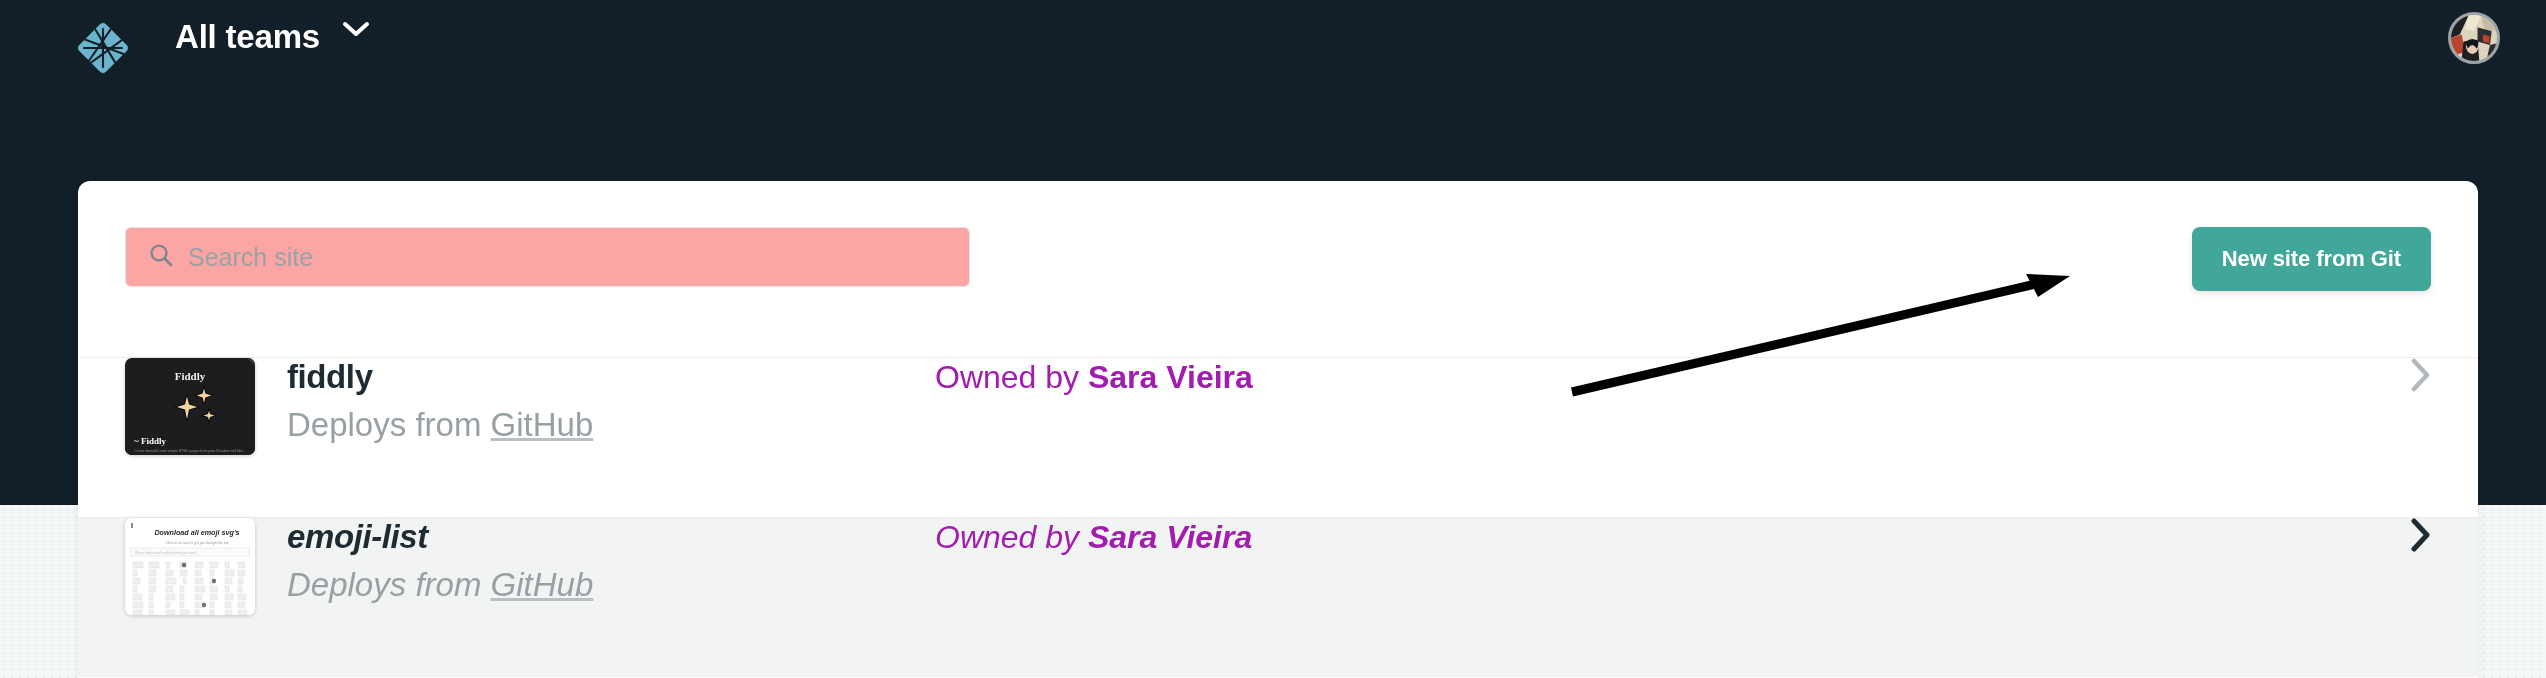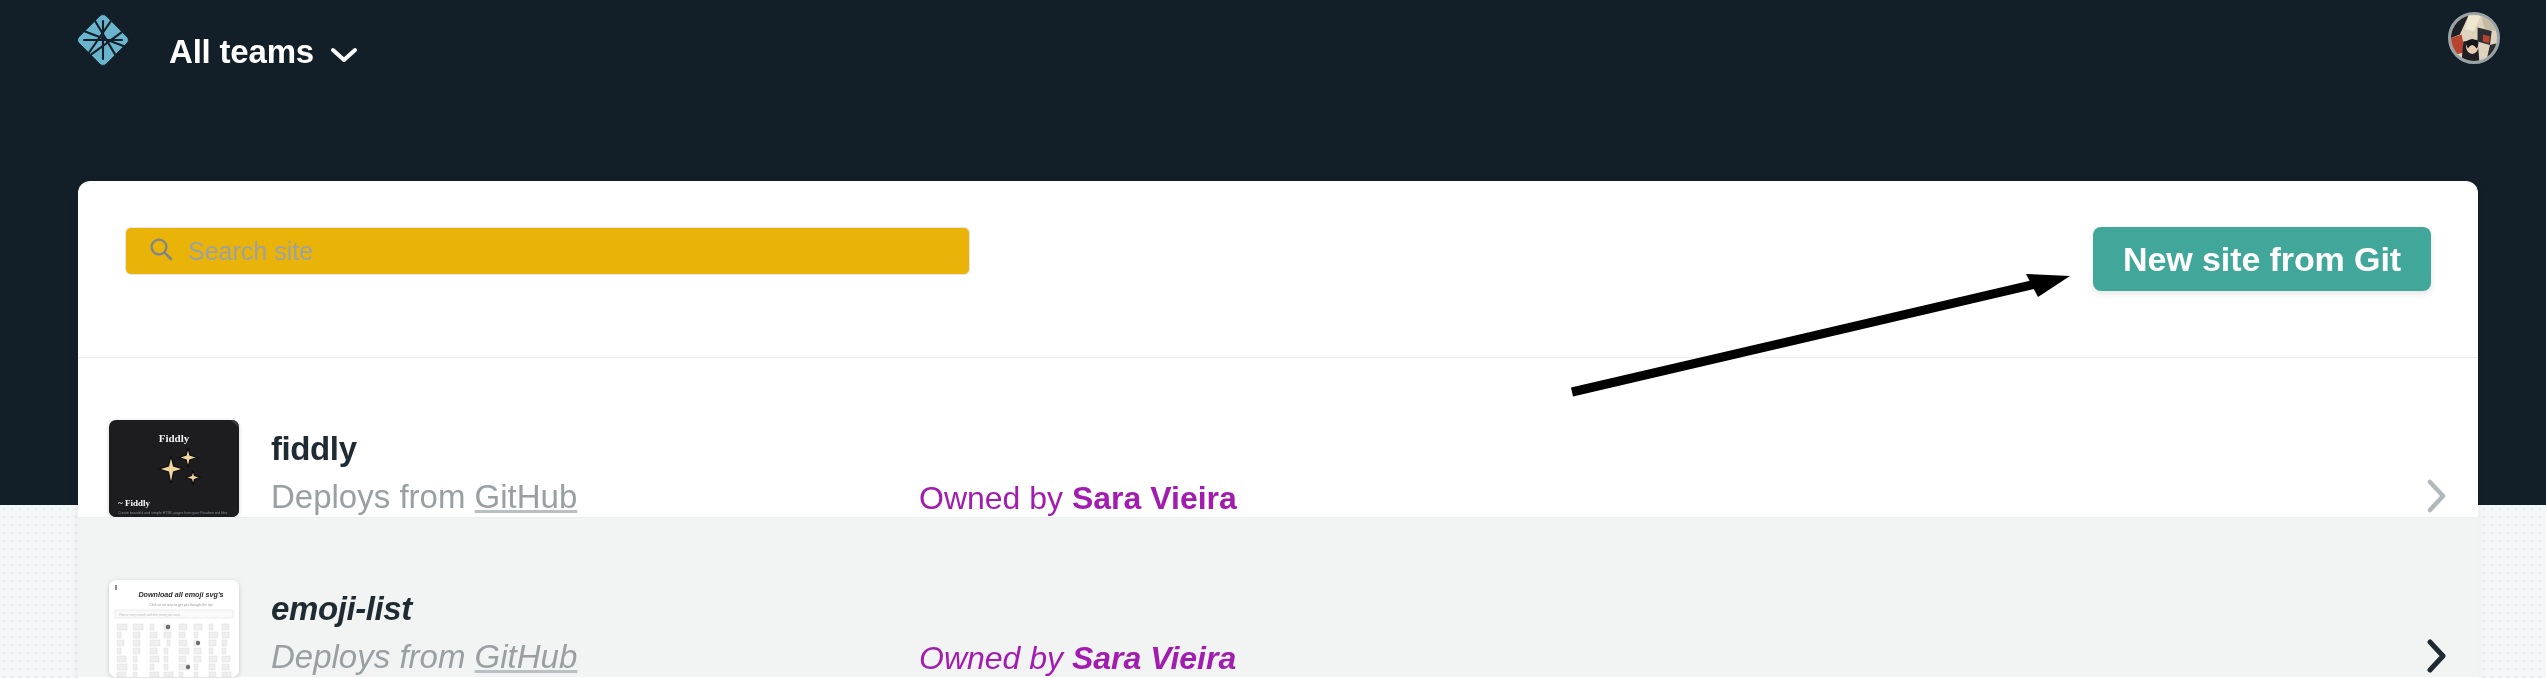--- a/index.html
+++ b/index.html
@@ -22,22 +22,22 @@
     background-image:radial-gradient(#e3eaea 1px, transparent 1px);
     background-size:8px 8px;
   }
 
   
   .topbar{
     position:absolute; left:0; top:0; width:2546px; height:505px;
     background:#131f28;
   }
   .brand{
-    position:absolute; left:75px; top:12px;
-    display:flex; align-items:flex-end; gap:0;
+    position:absolute; left:75px; top:20px;
+    display:flex; align-items:flex-start; gap:6px;
   }
   .logo{ width:56px; height:56px; display:block; }
   .brand-title{
     margin-left:38px;
     color:#ffffff;
     font-size:33px;
     font-weight:bold;
     letter-spacing:-0.2px;
     line-height:1;
     white-space:nowrap;
@@ -65,24 +65,24 @@
     border-top-right-radius:12px;
     overflow:hidden;
     box-shadow:0 2px 10px rgba(0,0,0,.06);
   }
   .card-top{
     position:relative;
     height:176px;
   }
   .search-wrap{
     position:absolute; left:47px; top:46px;
-    width:845px; height:48px;
+    width:845px; height:60px;
     border:1px solid #e4e6e6;
     border-radius:6px;
-    background:#eab308;
+    background:#fca5a5;
     display:flex; align-items:center;
     padding:8px 22px;
   }
   .search-icon{ flex:0 0 auto; display:block; margin-right:14px; }
   .search-input{
     border:0; outline:0; background:transparent;
     font-family:"Liberation Sans", sans-serif;
     font-size:25px;
     color:#2c3a42;
     width:100%;
@@ -92,35 +92,35 @@
 
   .primary-btn{
     position:absolute; right:47px; top:46px;
     height:64px;
     padding:0 30px;
     border:0;
     border-radius:8px;
     background:#41a79b;
     color:#ffffff;
     font-family:"Liberation Sans", sans-serif;
-    font-size:34px;
+    font-size:22px;
     font-weight:bold;
     letter-spacing:-0.1px;
     cursor:pointer;
     box-shadow:0 3px 6px rgba(0,0,0,.10);
     white-space:nowrap;
   }
 
   
   .site-row{
     position:relative;
     display:flex;
-    align-items:flex-end;
+    align-items:flex-start;
     height:160px;
-    padding:0 31px;
+    padding:0 47px;
     border-top:1px solid #eceeef;
     background:#ffffff;
     cursor:pointer;
   }
   .site-row.hovered{ background:#f2f3f3;font-style:italic; }
 
   .thumb{
     flex:0 0 auto;
     width:130px; height:97px;
     border-radius:7px;

